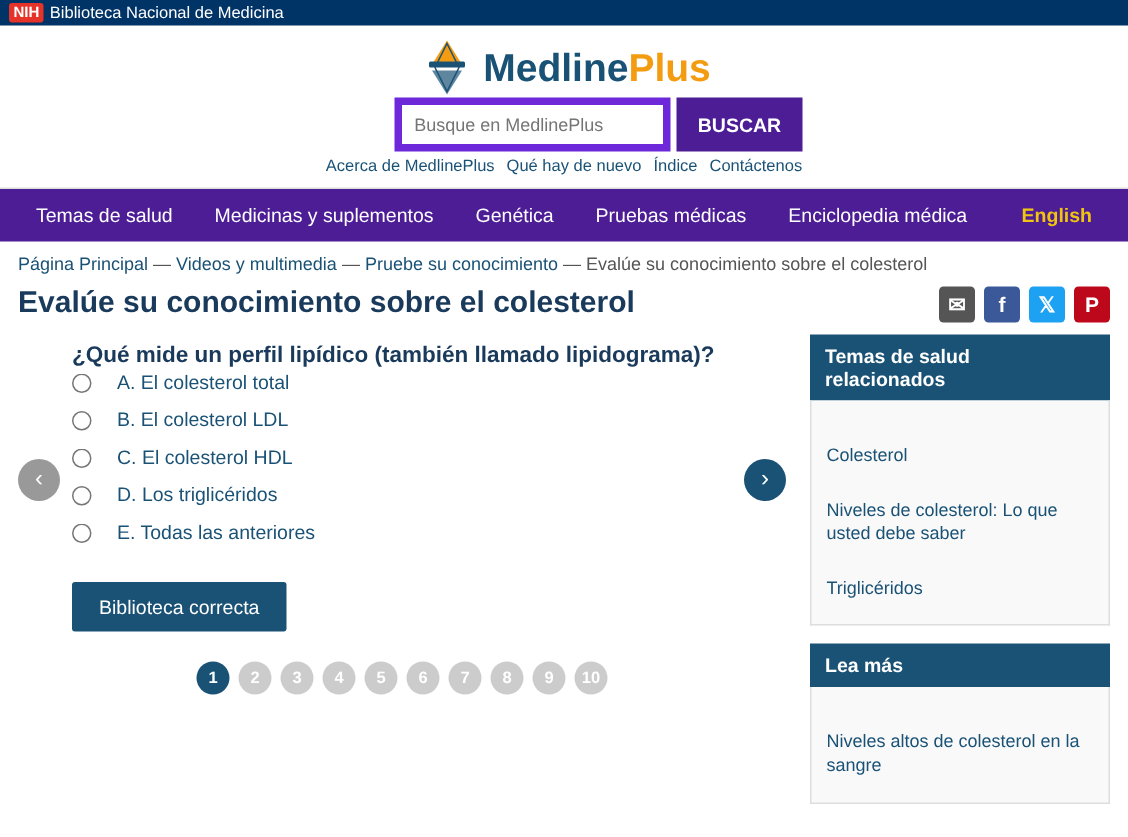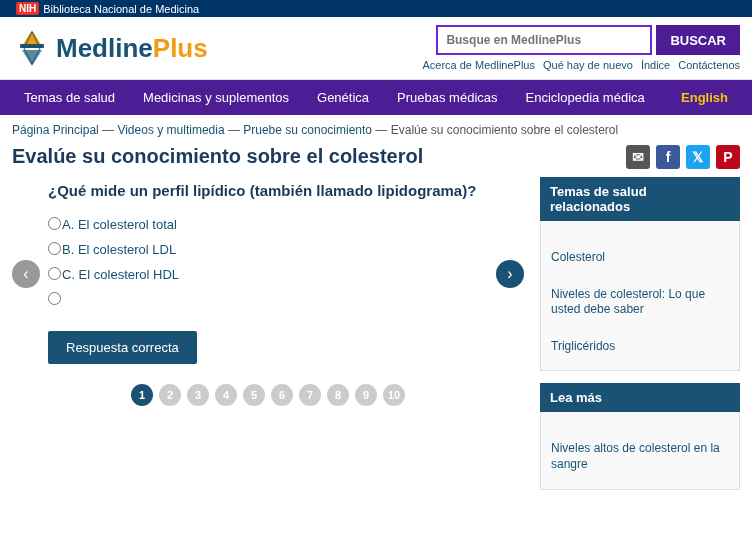--- a/index.html
+++ b/index.html
@@ -3,58 +3,58 @@
   <meta charset="utf-8">
   <style>
     * { margin: 0; padding: 0; box-sizing: border-box; }
     body { font-family: Arial, sans-serif; font-size: 13px; background: #fff; width: 752px; }
 
     
     #top-bar {
       background: #003366;
       color: #fff;
       font-size: 11px;
-      padding: 2px 16px;
+      padding: 2px 6px;
       display: flex;
       align-items: center;
       gap: 4px;
     }
     #top-bar .nih-logo {
       background: #e63329;
       color: #fff;
       font-weight: bold;
       font-size: 10px;
       padding: 1px 3px;
       border-radius: 2px;
     }
 
     
     #header {
       display: flex;
       align-items: center;
       justify-content: space-between;
       padding: 8px 12px;
       border-bottom: 1px solid #ddd;
+      flex-direction: column;
     }
     #logo-area { display: flex; flex-direction: column; }
     #logo-text { display: flex; align-items: center; gap: 4px; }
     #logo-icon {
       width: 40px; height: 40px;
     }
     #logo-tagline { font-size: 11px; color: #555; margin-left: 44px; }
 
     #search-area { display: flex; flex-direction: column; align-items: flex-end; gap: 4px; }
     #search-row { display: flex; gap: 4px; }
     #search-input {
-      width: 216px;
+      width: 184px;
       padding: 6px 8px;
-      border: 2px solid #6d28d9;
+      border: 5px solid #6d28d9;
       font-size: 12px;
       color: #999;
-      font-weight: bold;
     }
     #search-button {
       background: #4c1d95;
       color: #fff;
       border: none;
       padding: 6px 14px;
       font-size: 13px;
       font-weight: bold;
       cursor: pointer;
     }
@@ -132,28 +132,27 @@
     }
     #prev-btn { background: #999; }
     #next-btn { background: #1a5276; }
 
     #quiz-content { flex: 1; }
 
     #question-text {
       font-size: 15px;
       font-weight: bold;
       color: #1a3a5c;
-      margin-bottom: 16px;
       line-height: 1.4;
     }
 
     .option-row {
       display: flex;
-      align-items: flex-start;
-      gap: 1px;
+      align-items: flex-end;
+      gap: 17px;
       margin-bottom: 10px;
     }
     .option-row input[type=radio] { margin: 0; }
     .option-label { color: #1a5276; font-size: 13px; }
 
     #correct-btn {
       background: #1a5276;
       color: #fff;
       border: none;
       padding: 9px 18px;
@@ -304,23 +303,28 @@
         <div class="option-row">
           <input type="radio" name="quiz-option" style="">
           <span class="option-label">B. El colesterol LDL</span>
         </div>
         <div class="option-row">
           <input type="radio" name="quiz-option" style="">
           <span class="option-label">C. El colesterol HDL</span>
         </div>
         <div class="option-row">
           <input type="radio" name="quiz-option" style="">
-        </div>
-
-        <button id="correct-btn">Respuesta correcta</button>
+          <span class="option-label">D. Los triglicéridos</span>
+        </div>
+        <div class="option-row">
+          <input type="radio" name="quiz-option" style="">
+          <span class="option-label">E. Todas las anteriores</span>
+        </div>
+
+        <button id="correct-btn">Biblioteca correcta</button>
 
         <div id="pagination">
 
         <div class="page-dot active">1</div>
             <div class="page-dot">2</div>
             <div class="page-dot">3</div>
             <div class="page-dot">4</div>
             <div class="page-dot">5</div>
             <div class="page-dot">6</div>
             <div class="page-dot">7</div>

